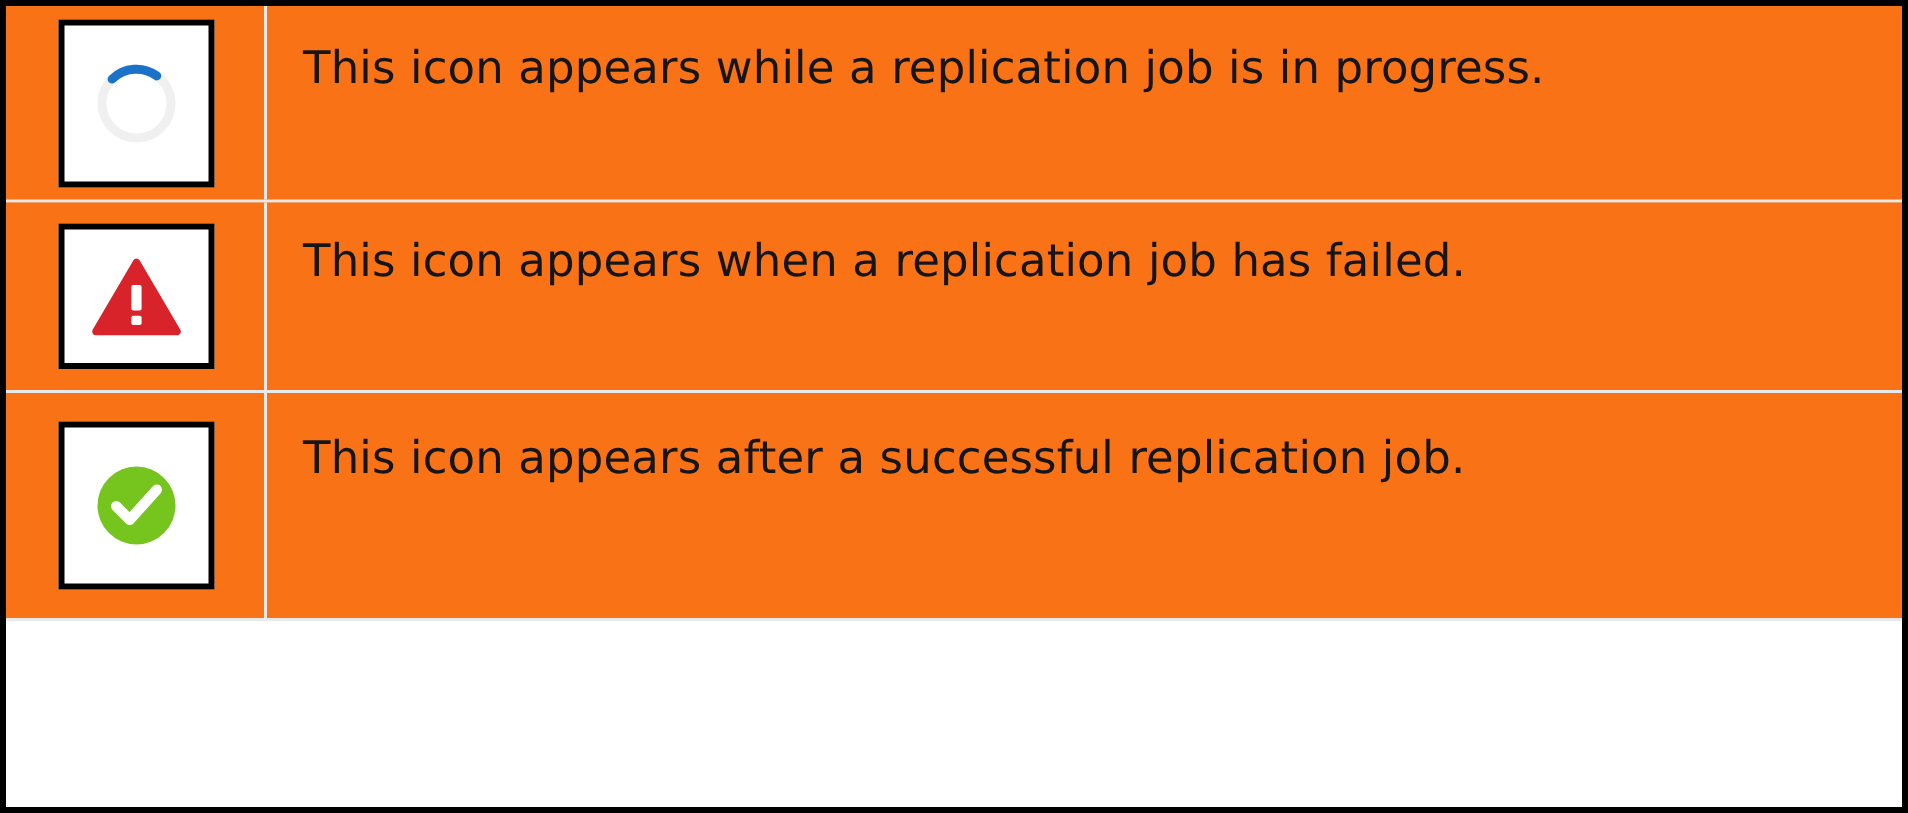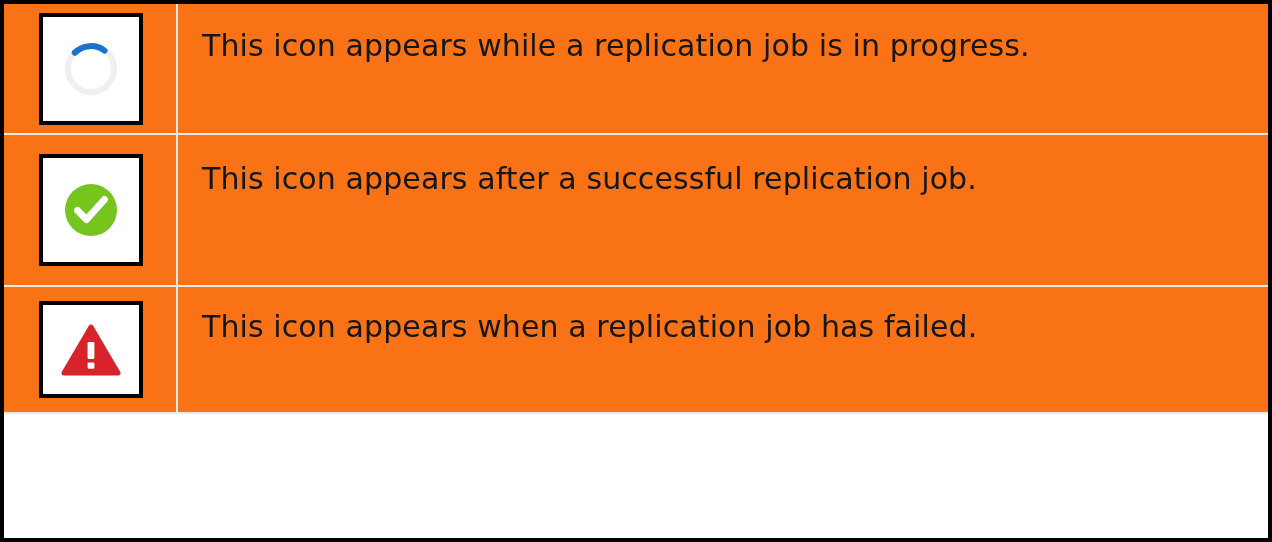--- a/index.html
+++ b/index.html
@@ -98,43 +98,43 @@
           <circle cx="31" cy="31" r="23" fill="none" stroke="#f0f0f0" stroke-width="6"></circle>
           <path d="M 14.74 14.74 A 23 23 0 0 1 44.5 12.6" fill="none" stroke="#1a73c8" stroke-width="6" stroke-linecap="round"></path>
         </svg>
       </div>
     </div>
     <div class="desc-cell">
       <span class="desc-text">This icon appears while a replication job is in progress.</span>
     </div>
   </div>
 
-  <div class="legend-row row-1">
-    <div class="icon-cell">
-      <div class="icon-box">
-        <svg class="icon-svg" width="56" height="56" viewBox="0 0 56 56">
-          <circle cx="28" cy="28" r="26" fill="#76c41e"></circle>
-          <path d="M 14.5 28.5 L 23.5 37.5 L 41.5 17.5" fill="none" stroke="#ffffff" stroke-width="7" stroke-linecap="round" stroke-linejoin="round"></path>
-        </svg>
-      </div>
-    </div>
-    <div class="desc-cell">
-      <span class="desc-text">This icon appears after a successful replication job.</span>
-    </div>
-  </div>
-
   <div class="legend-row row-2">
     <div class="icon-cell">
       <div class="icon-box">
         <svg class="icon-svg" width="60" height="54" viewBox="0 0 60 54">
           <path d="M 30 4 L 57 50 L 3 50 Z" fill="#d8232a" stroke="#d8232a" stroke-width="5" stroke-linejoin="round"></path>
           <rect x="26.6" y="19" width="6.8" height="17" rx="1.2" fill="#ffffff"></rect>
           <rect x="26.6" y="39.5" width="6.8" height="6.2" rx="1.2" fill="#ffffff"></rect>
         </svg>
       </div>
     </div>
     <div class="desc-cell">
       <span class="desc-text">This icon appears when a replication job has failed.</span>
     </div>
   </div>
 
+  <div class="legend-row row-1">
+    <div class="icon-cell">
+      <div class="icon-box">
+        <svg class="icon-svg" width="56" height="56" viewBox="0 0 56 56">
+          <circle cx="28" cy="28" r="26" fill="#76c41e"></circle>
+          <path d="M 14.5 28.5 L 23.5 37.5 L 41.5 17.5" fill="none" stroke="#ffffff" stroke-width="7" stroke-linecap="round" stroke-linejoin="round"></path>
+        </svg>
+      </div>
+    </div>
+    <div class="desc-cell">
+      <span class="desc-text">This icon appears after a successful replication job.</span>
+    </div>
+  </div>
+
 
 </div>
 
 </body></html>

